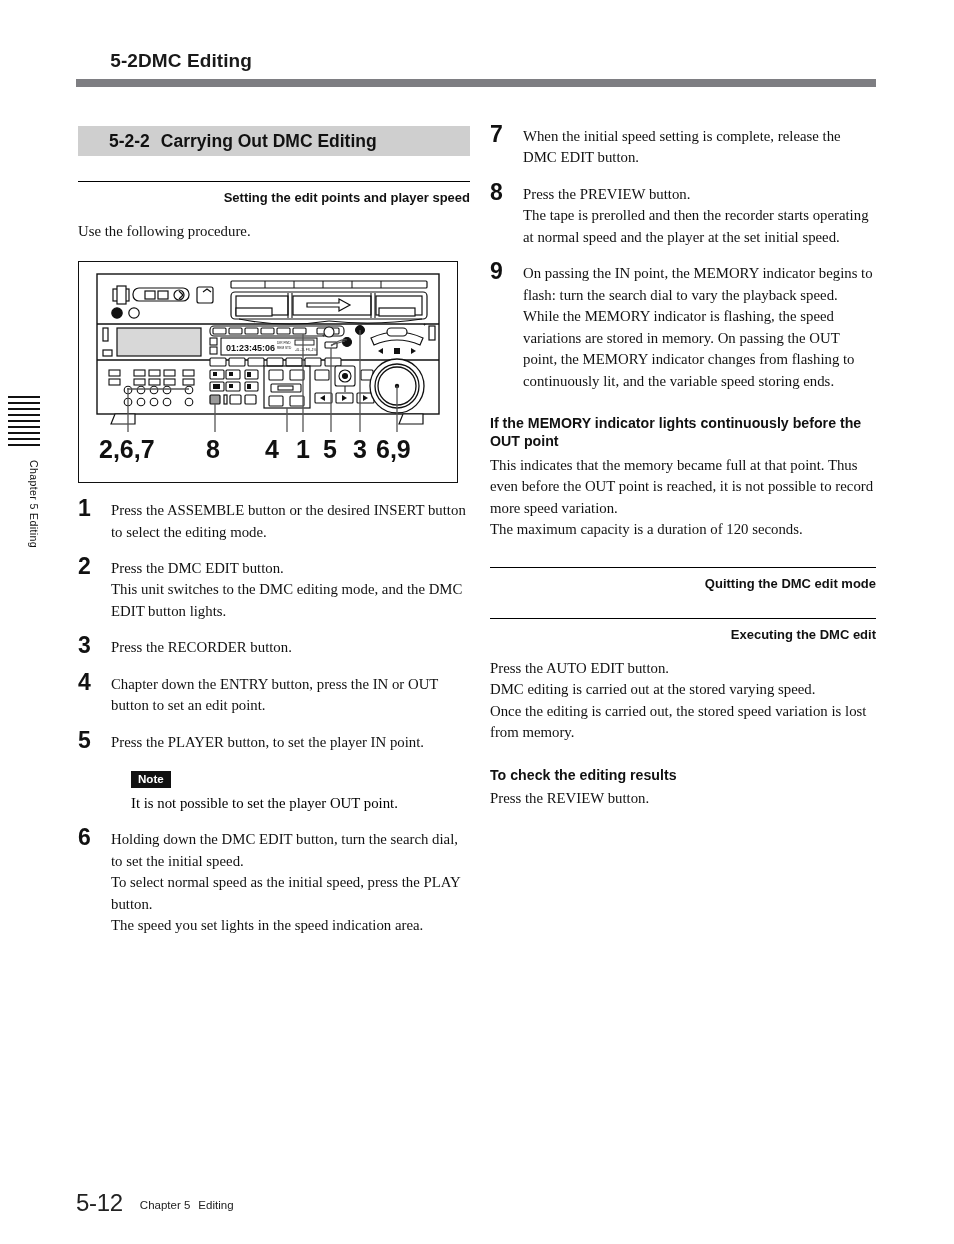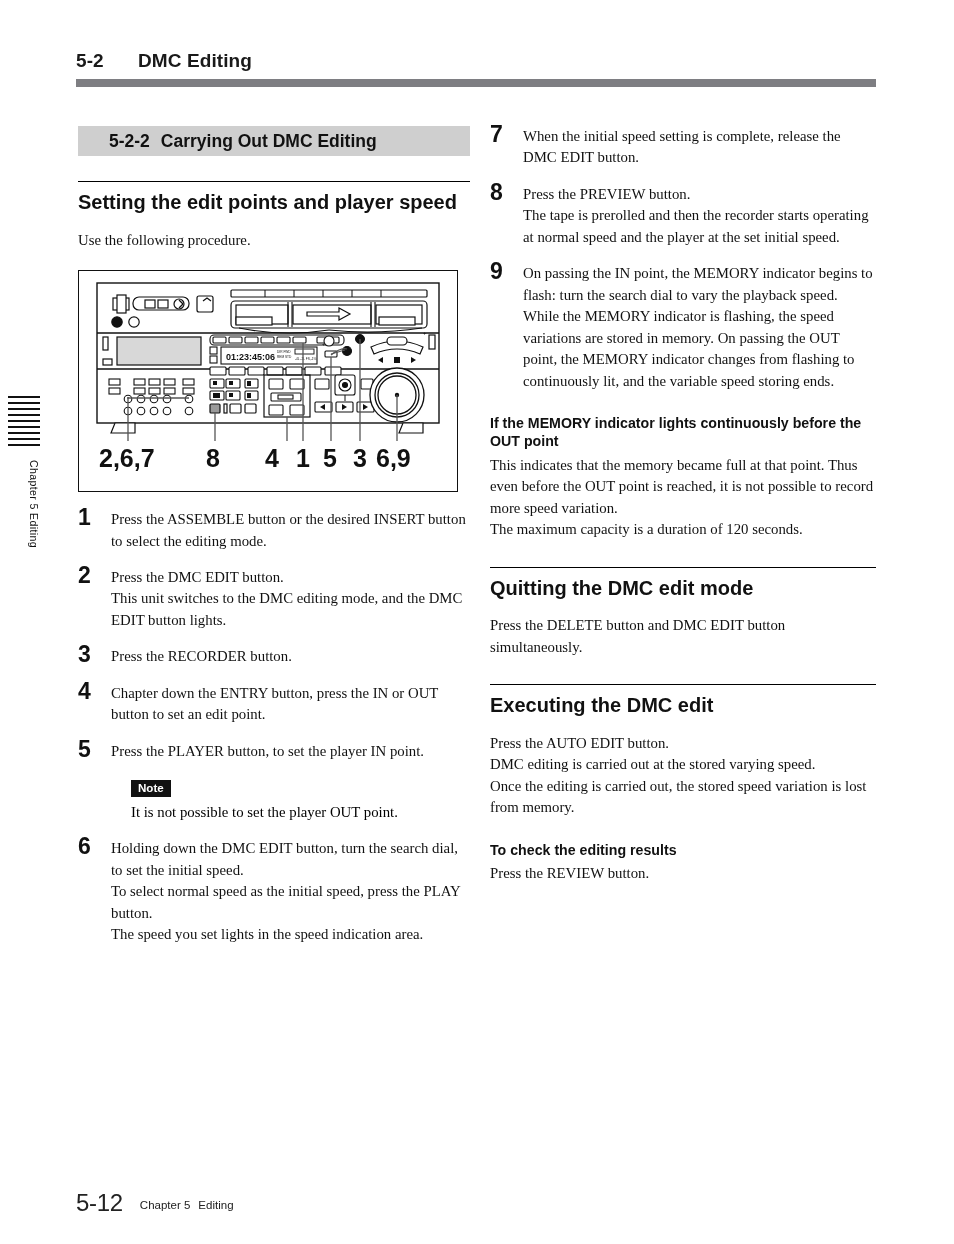--- a/index.html
+++ b/index.html
@@ -25,21 +25,21 @@
     position: absolute;
     left: 76px;
     top: 50px;
     width: 800px;
     font-family: "Liberation Sans", sans-serif;
     font-weight: bold;
     font-size: 19px;
     letter-spacing: 0.1px;
     color: #1a1a1a;
   }
-  .runhead .rh-num { display: inline-block; width: 62px; }
+  .runhead .rh-num { display: inline-block; width: 62px; text-align: right; }
   .runhead-rule {
     position: absolute;
     left: 76px;
     top: 79px;
     width: 800px;
     height: 8px;
     background: #7e7e82;
   }
 
   
@@ -87,23 +87,24 @@
 
   
   .rule-top {
     border-top: 1.6px solid #000;
     margin-top: 25px;
     padding-top: 8px;
   }
   .subhead {
     font-family: "Liberation Sans", sans-serif;
     font-weight: bold;
-    font-size: 20px;
+    font-size: 13px;
     color: #111;
     line-height: 1.28;
+    text-align: right;
   }
   .bodytext {
     font-family: "Liberation Serif", serif;
     font-size: 14.8px;
     line-height: 1.45;
     color: #111;
     margin-top: 14px;
   }
   .bodytext.tight { margin-top: 4px; }
   .minihead {
@@ -551,21 +552,20 @@
 
     </div>
 
     <div class="minihead">If the MEMORY indicator lights continuously before the OUT point</div>
     <div class="bodytext tight" style="white-space:pre-line">This indicates that the memory became full at that point. Thus even before the OUT point is reached, it is not possible to record more speed variation.
 The maximum capacity is a duration of 120 seconds.</div>
 
     <div class="rule-top" style="margin-top:26px">
       <div class="subhead">Quitting the DMC edit mode</div>
     </div>
-    <div class="bodytext">Press the DELETE button and DMC EDIT button simultaneously.</div>
 
     <div class="rule-top" style="margin-top:26px">
       <div class="subhead">Executing the DMC edit</div>
     </div>
     <div class="bodytext" style="white-space:pre-line">Press the AUTO EDIT button.
 DMC editing is carried out at the stored varying speed.
 Once the editing is carried out, the stored speed variation is lost from memory.</div>
 
     <div class="minihead">To check the editing results</div>
     <div class="bodytext tight">Press the REVIEW button.</div>

